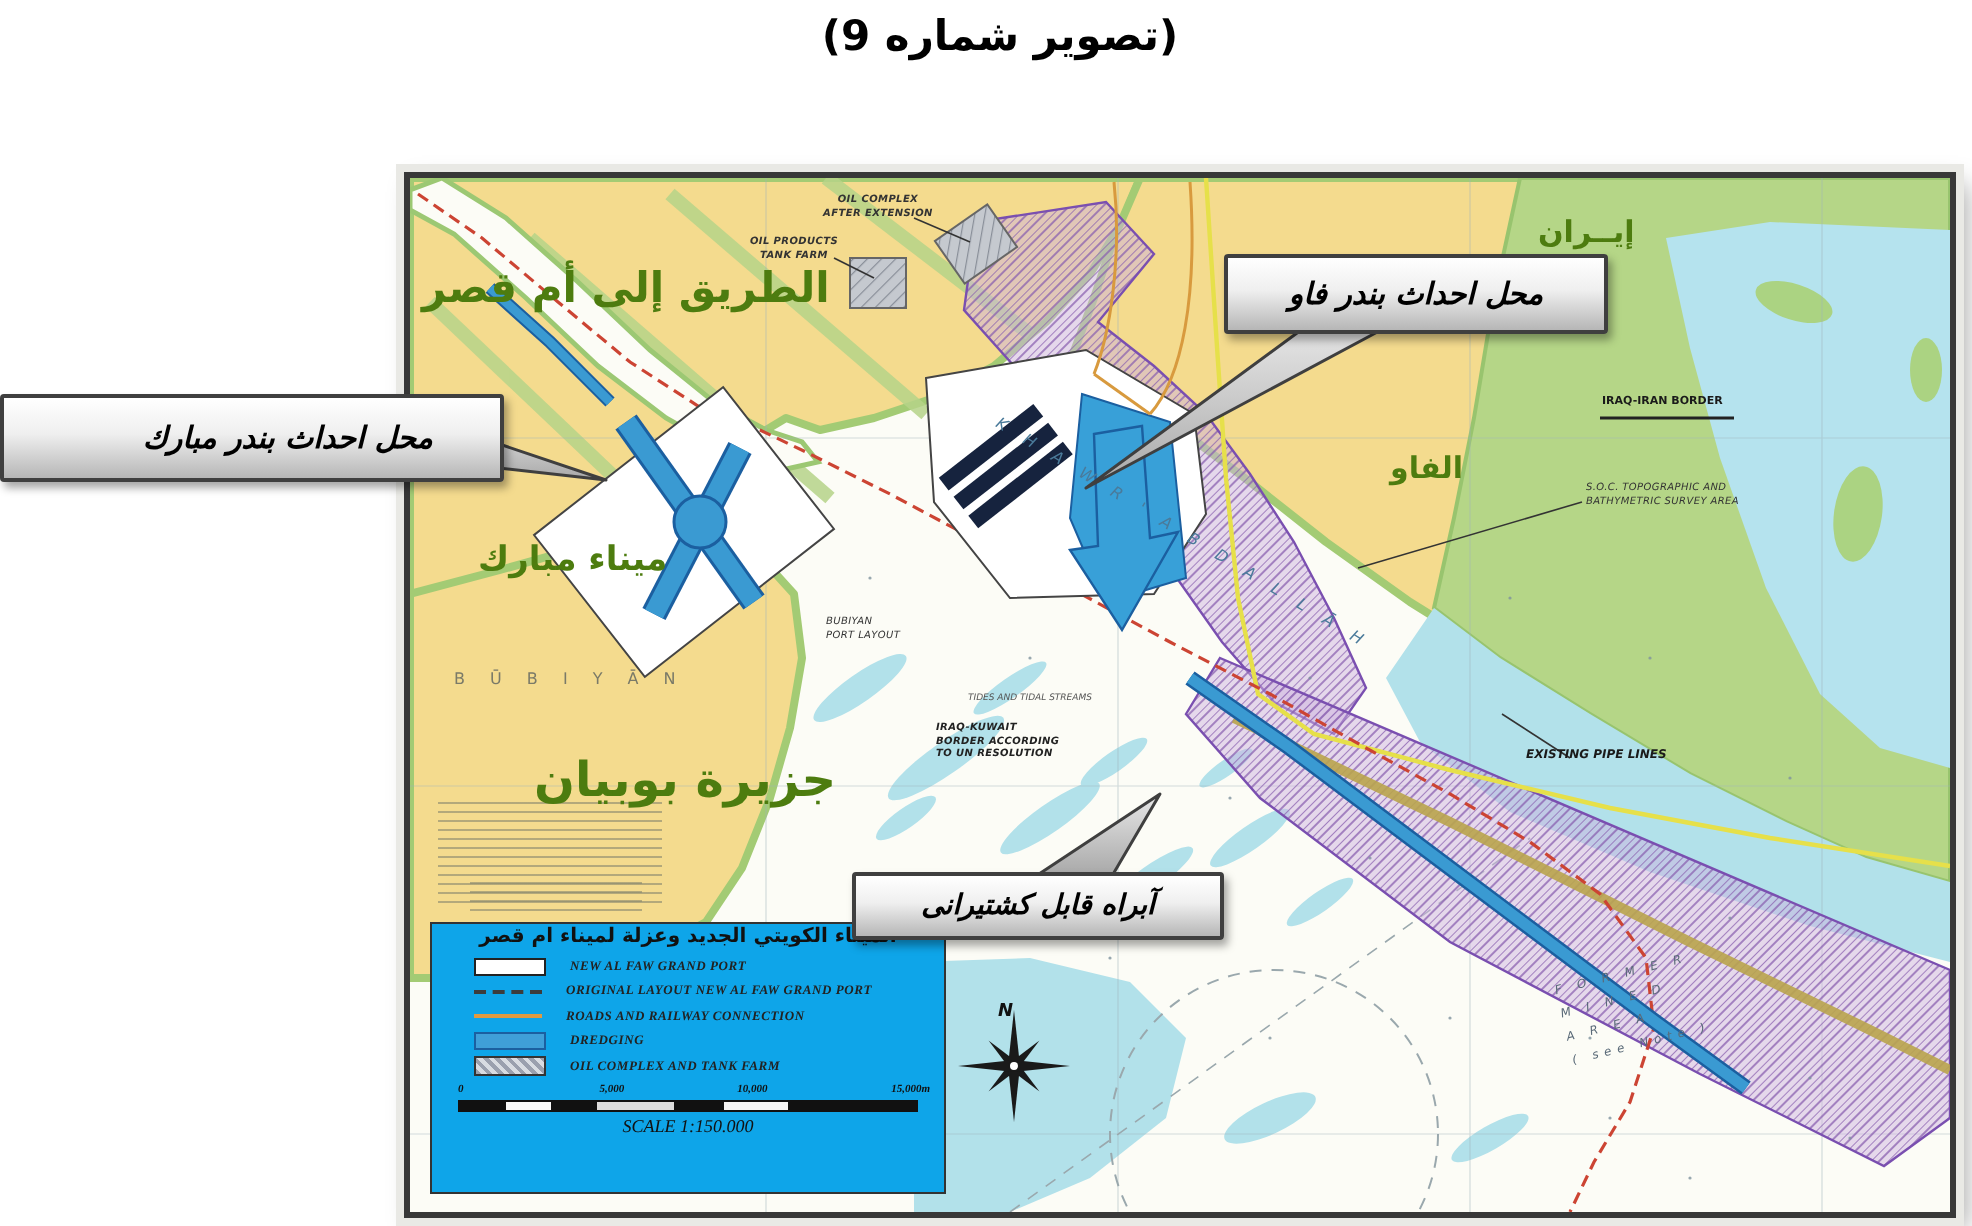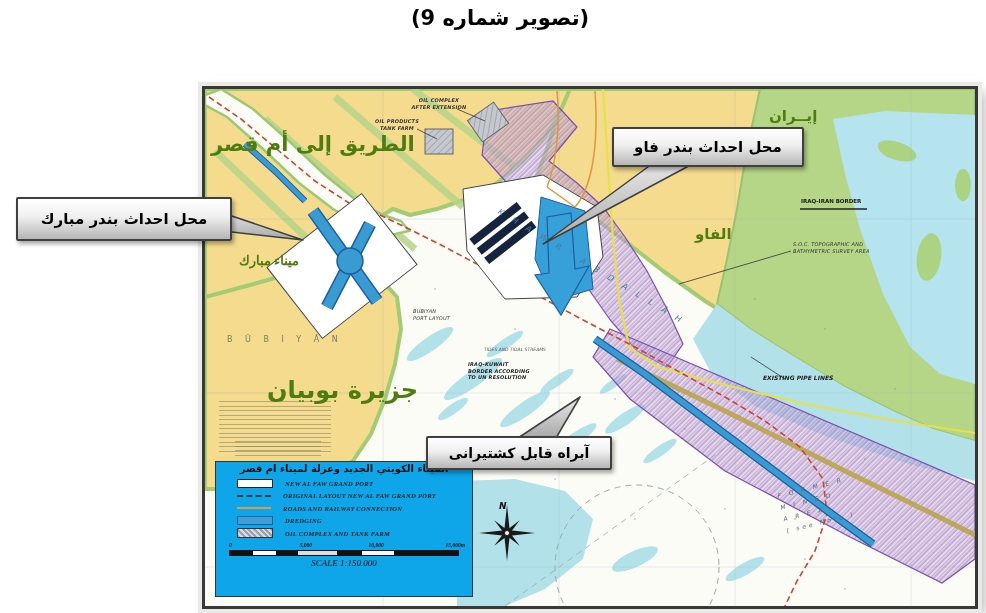--- a/index.html
+++ b/index.html
@@ -10,21 +10,21 @@
   
   .map-frame{position:absolute;left:202px;top:86px;width:770px;height:517px;
              border:3px solid #383838;outline:4px solid #e9e9e5;background:#fcfcf6;
              box-shadow:5px 6px 12px rgba(0,0,0,.35);z-index:1;}
   .map-content{position:absolute;inset:0;overflow:hidden;}
   .geo{position:absolute;left:0;top:0;width:770px;height:517px;}
   
   .lbl{position:absolute;color:#4d7c0f;white-space:pre-line;line-height:1.3;z-index:2;}
   .ar{direction:rtl;white-space:nowrap;font-weight:bold;}
   .lbl-road{left:6px;top:42px;font-size:21px;}
-  .lbl-mubarak{left:34px;top:164px;font-size:13px;font-family:Liberation Serif, serif;}
+  .lbl-mubarak{left:34px;top:180px;font-size:17px;}
   .lbl-bubiyan{left:62px;top:286px;font-size:24px;}
   .lbl-faw{left:490px;top:136px;font-size:15px;}
   .lbl-iran{left:564px;top:18px;font-size:15px;}
   .t5{font-size:5px;letter-spacing:.2px;}
   .t55{font-size:5.5px;}
   .t6{font-size:6px;}
   .lbl-oilcomplex{left:198px;top:8px;width:72px;text-align:center;font-weight:bold;font-style:italic;color:#333;}
   .lbl-oilproducts{left:162px;top:29px;width:60px;text-align:center;font-weight:bold;font-style:italic;color:#333;}
   .lbl-iraqiran{left:596px;top:109px;font-weight:bold;color:#1a1a1a;}
   .lbl-soc{left:588px;top:152px;width:120px;color:#333;font-style:italic;}
@@ -62,22 +62,22 @@
   .tick0{left:8px;} .tick1{left:32%;} .tick2{left:60%;} .tick3{right:2px;}
   .scale-bar{height:4px;margin:0 8px;border:1px solid #111;
     background:linear-gradient(90deg,#111 0 10%,#fafafa 10% 20%,#111 20% 30%,#ddd 30% 47%,#111 47% 58%,#f5f5f5 58% 72%,#111 72% 100%);}
   .scale-text{text-align:center;font-family:"Liberation Serif",serif;font-style:italic;
               font-weight:normal;font-size:9px;color:#111;margin-top:2px;}
   
   .tails{position:absolute;left:0;top:0;width:986px;height:613px;z-index:5;pointer-events:none;}
   .callout{position:absolute;z-index:6;display:flex;align-items:center;justify-content:center;
            direction:rtl;font-weight:bold;color:#000;text-align:center;
            background:linear-gradient(180deg,#ffffff 0%,#efefef 45%,#b6b6b6 100%);
-           border:2px solid #3f3f3f;border-radius:2px;box-shadow:2px 3px 4px rgba(0,0,0,.35);}
-  .co-mubarak{left:16px;top:197px;width:212px;height:40px;font-size:15px;}
+           border:2px solid #3f3f3f;border-radius:2px;box-shadow:2px 3px 4px rgba(0,0,0,.35);font-style:italic;}
+  .co-mubarak{left:0;top:197px;width:212px;height:40px;font-size:15px;padding-left:36px;}
   .co-faw{left:612px;top:127px;width:188px;height:36px;font-size:15px;}
   .co-waterway{left:426px;top:436px;width:182px;height:30px;font-size:14px;}
 </style>
 </head>
 <body>
 
 <div class="page">
 
   <div class="fig-title">(تصوير شماره 9)</div>
 

